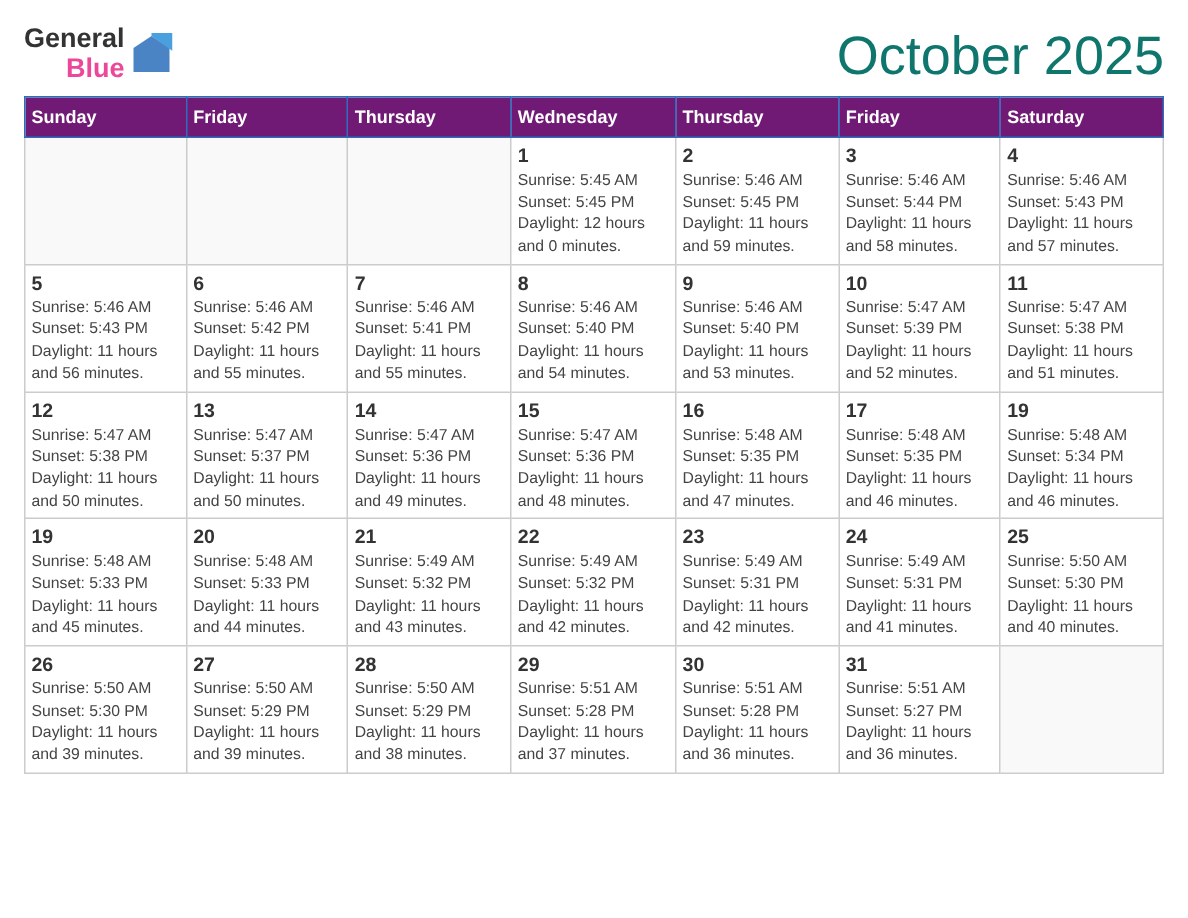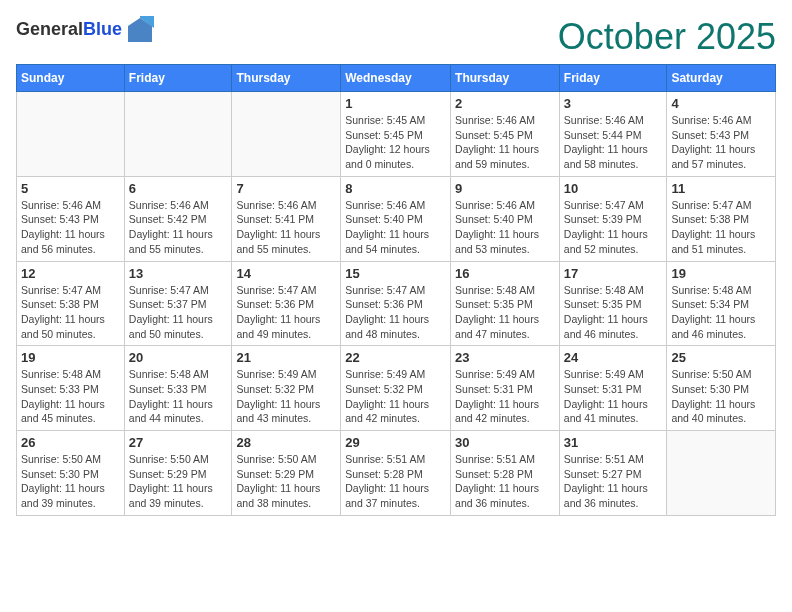--- a/index.html
+++ b/index.html
@@ -15,33 +15,33 @@
       align-items: flex-start;
       justify-content: space-between;
       margin-bottom: 6px;
     }
     .logo {
       display: flex;
       align-items: center;
     }
     .logo-text {
       display: flex;
-      flex-direction: row;
+      flex-direction: column;
       line-height: 1.1;
       align-items: flex-end;
     }
     .logo-general {
       font-size: 18px;
       font-weight: bold;
       color: #333;
     }
     .logo-blue {
       font-size: 18px;
       font-weight: bold;
-      color: #1d4ed8;
+      color: #ec4899;
     }
     .logo-icon {
       width: 28px;
       height: 28px;
       margin-left: 4px;
     }
     .title-section {
       text-align: right;
     }
     .month-title {
@@ -52,21 +52,21 @@
     .subtitle {
       font-size: 15px;
       color: #555;
     }
     .calendar {
       width: 100%;
       border-collapse: collapse;
       font-size: 11px;
     }
     .calendar th {
-      background: #3b82f6;
+      background: #701a75;
       color: #fff;
       padding: 6px 4px;
       text-align: left;
       font-size: 12px;
       font-weight: bold;
       border: 1px solid #2a6fbb;
     }
     .calendar td {
       border: 1px solid #ccc;
       vertical-align: top;

